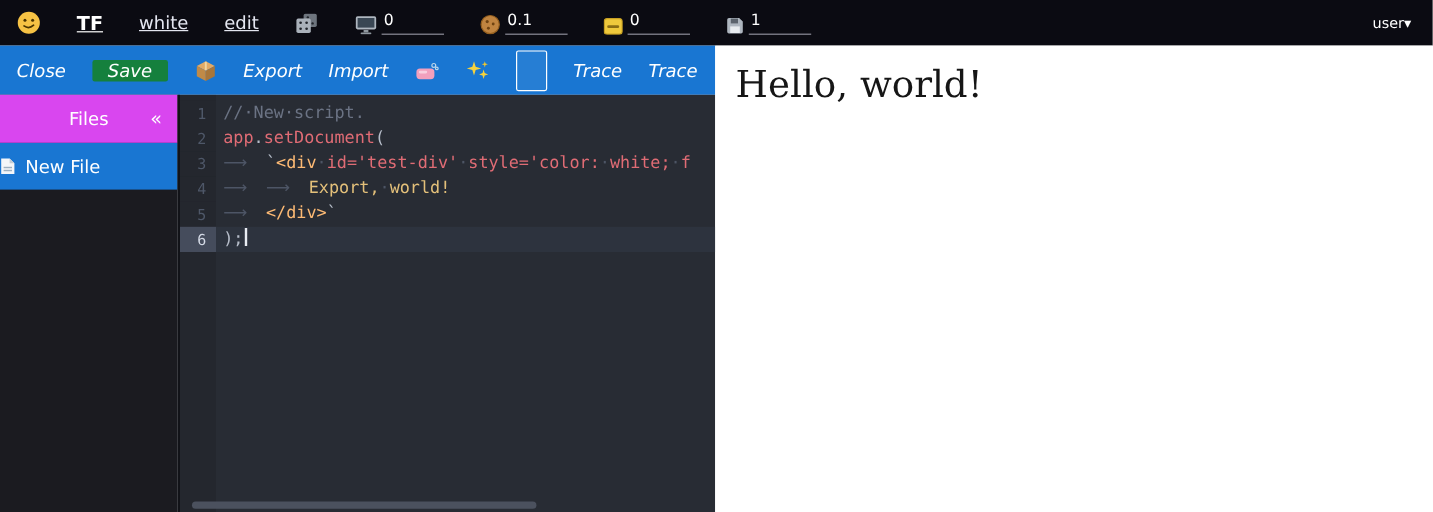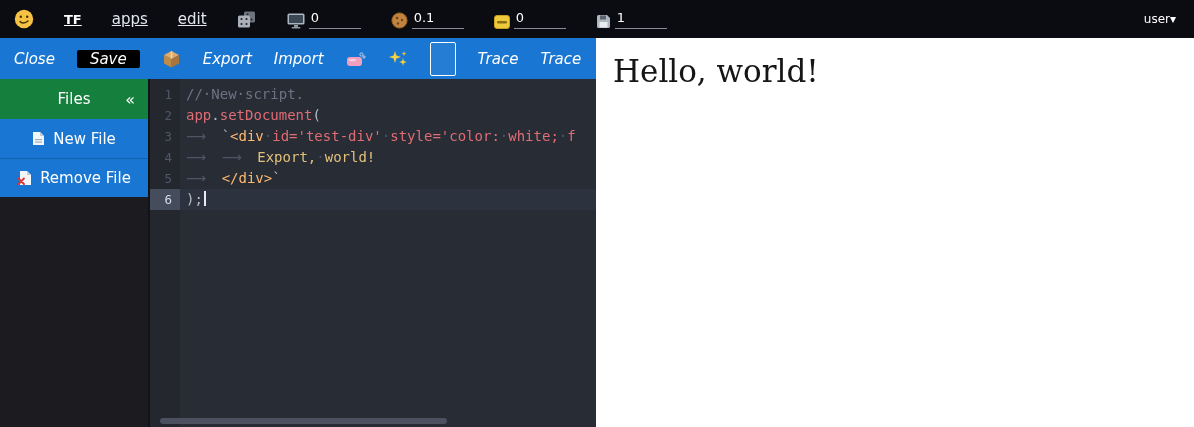--- a/index.html
+++ b/index.html
@@ -3,53 +3,53 @@
 <meta charset="utf-8">
 <style>
   * { margin:0; padding:0; box-sizing:border-box; }
   html,body { width:1194px; height:427px; overflow:hidden; background:#fff;
               font-family:"DejaVu Sans", sans-serif; }
 
   
   .topbar { height:38px; background:#0b0b12; display:flex; align-items:center;
             gap:30px; padding:0 14px; color:#ececf2; }
   .iconbtn { display:inline-flex; align-items:center; justify-content:center; cursor:pointer; }
-  .brand  { font-weight:bold; text-decoration:underline; color:#fff; font-size:13px; cursor:pointer; }
+  .brand  { font-weight:bold; text-decoration:underline; color:#fff; font-size:16px; cursor:pointer; }
   .navlink{ text-decoration:underline; color:#e4e6f0; font-size:15px; cursor:pointer; }
   .meter  { display:inline-flex; align-items:flex-end; gap:4px; }
   .mval   { display:inline-block; width:52px; border-bottom:1px solid #8d8d99;
             color:#fff; font-size:13px; line-height:16px; padding:0 0 2px 2px; cursor:text; }
   .user   { margin-left:auto; font-size:12px; color:#fff; cursor:pointer; padding-right:4px; }
 
   
   .main      { display:flex; height:389px; }
   .left      { width:596px; display:flex; flex-direction:column; flex:none; }
   .left-body { flex:1; display:flex; min-height:0; }
 
   
   .toolbar { height:41px; background:#1976d2; display:flex; align-items:center;
              gap:22px; padding:0 14px; flex:none; }
   .tbtn { color:#fff; font-size:15px; cursor:pointer; background:none; border:none;
           font-family:inherit; padding:0;font-style:italic; }
-  .tbtn.save { background:#000000; padding:0 13px; border-radius:2px; }
+  .tbtn.save { background:#15803d; padding:0 13px; border-radius:2px; }
   .empty-btn { width:26px; height:34px; border:1px solid #fff; border-radius:2px;
                background:rgba(255,255,255,0.06); cursor:pointer; }
 
   
   .sidebar { width:148px; background:#1b1b20; display:flex; flex-direction:column; flex:none; }
-  .files-header { height:40px; background:#15803d; color:#fff; display:flex;
+  .files-header { height:40px; background:#d946ef; color:#fff; display:flex;
                   align-items:center; justify-content:center; position:relative;
                   font-size:15px; flex:none; }
   .collapse { position:absolute; right:13px; top:50%; transform:translateY(-50%);
               font-size:16px; cursor:pointer; }
   .file-list { flex:1; min-height:0; }
   .file-row { height:33px; background:#17a2b8; color:#fff; display:flex; align-items:center;
               gap:7px; padding:0 10px; font-size:14px; font-weight:bold; cursor:pointer; }
   .side-btn { height:39px; background:#1976d2; color:#fff; display:flex; align-items:center;
-              justify-content:center; gap:8px; font-size:15px; cursor:pointer; border:none;
+              justify-content:flex-start; gap:8px; font-size:15px; cursor:pointer; border:none;
               font-family:inherit; flex:none; width:100%; }
   .side-btn + .side-btn { border-top:1px solid rgba(0,0,0,0.18); }
 
   
   .editor { flex:1; background:#282c34; border-left:2px solid #121318; position:relative;
             overflow:hidden; display:flex; flex-direction:column; }
   .gutter-strip { position:absolute; left:0; top:0; bottom:0; width:30px; background:#24272e; z-index:0; }
   .code-lines { position:relative; z-index:1; padding-top:5px; flex:1; }
   .code-row { display:flex; height:21px; line-height:21px; }
   .gutter-cell { width:30px; flex:none; text-align:right; padding-right:8px; color:#4e5768;
@@ -83,21 +83,21 @@
 <div class="topbar">
   <span class="iconbtn">
     <svg width="20" height="20" viewBox="0 0 20 20">
         <circle cx="10" cy="10" r="9.2" fill="#f6c244"></circle>
         <circle cx="6.8" cy="7.8" r="1.25" fill="#4a3400"></circle>
         <circle cx="13.2" cy="7.8" r="1.25" fill="#4a3400"></circle>
         <path d="M6 12.6q4 3 8-.6" stroke="#4a3400" stroke-width="1.4" fill="none" stroke-linecap="round"></path>
       </svg>
   </span>
   <a class="brand">TF</a>
-  <a class="navlink">apps</a>
+  <a class="navlink">white</a>
   <a class="navlink">edit</a>
   <span class="iconbtn">
     <svg width="20" height="17" viewBox="0 0 20 17">
         <rect x="7" y="0.5" width="11" height="11" rx="1.5" fill="#6e757e"></rect>
         <circle cx="10.5" cy="3.5" r="1" fill="#20242a"></circle>
         <circle cx="14.5" cy="8.5" r="1" fill="#20242a"></circle>
         <rect x="1" y="4.5" width="12" height="12" rx="1.5" fill="#aab1ba"></rect>
         <circle cx="4.5" cy="8" r="1.1" fill="#20242a"></circle>
         <circle cx="9.5" cy="8" r="1.1" fill="#20242a"></circle>
         <circle cx="4.5" cy="13" r="1.1" fill="#20242a"></circle>
@@ -200,30 +200,20 @@
           <span class="iconbtn">
             <svg width="13" height="15" viewBox="0 0 13 15">
                 <path d="M1 1h7l4 4v9H1Z" fill="#f3f6f9"></path>
                 <path d="M8 1l4 4H8Z" fill="#c3ccd4"></path>
                 <rect x="3" y="8" width="7" height="1.2" fill="#9db0c0"></rect>
                 <rect x="3" y="10.5" width="7" height="1.2" fill="#9db0c0"></rect>
               </svg>
           </span>
           <span>New File</span>
         </button>
-        <button class="side-btn">
-          <span class="iconbtn">
-            <svg width="15" height="16" viewBox="0 0 15 16">
-                <path d="M3 1h7l4 4v10H3Z" fill="#f3f6f9"></path>
-                <path d="M10 1l4 4h-4Z" fill="#c3ccd4"></path>
-                <path d="M1.5 8.5l5.5 5.5M7 8.5L1.5 14" stroke="#e03131" stroke-width="1.8" stroke-linecap="round"></path>
-              </svg>
-          </span>
-          <span>Remove File</span>
-        </button>
       </div>
 
       <div class="editor">
         <div class="gutter-strip"></div>
         <div class="code-lines">
             <div class="code-row">
               <div class="gutter-cell">1</div>
               <div class="code-content"><span class="seg seg-comment">//·New·script.</span></div>
             </div>
             <div class="code-row">

